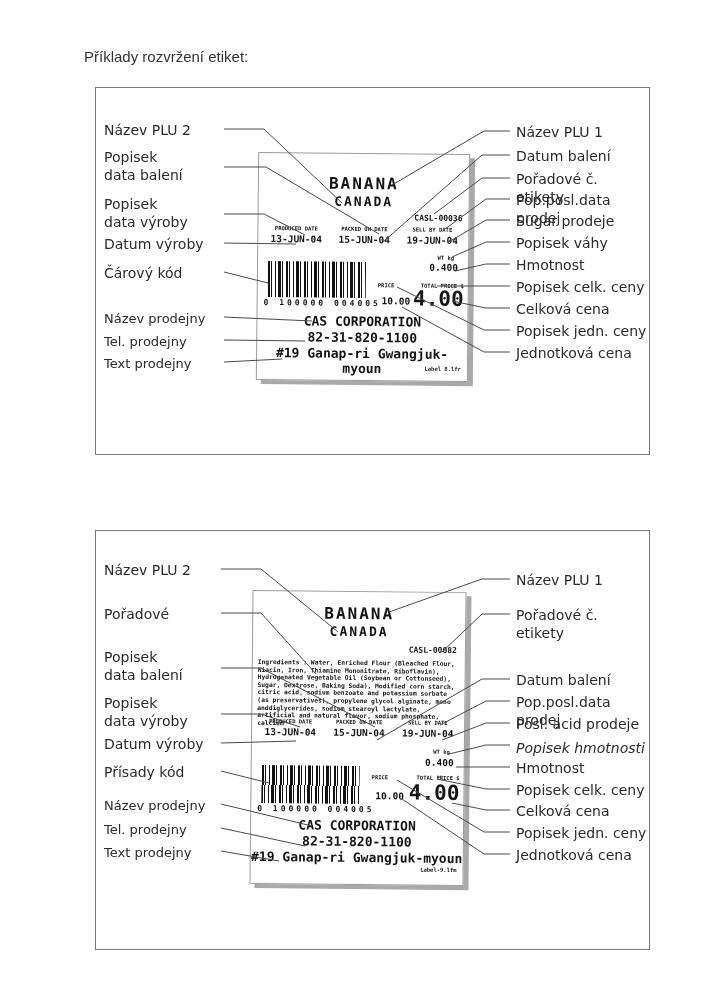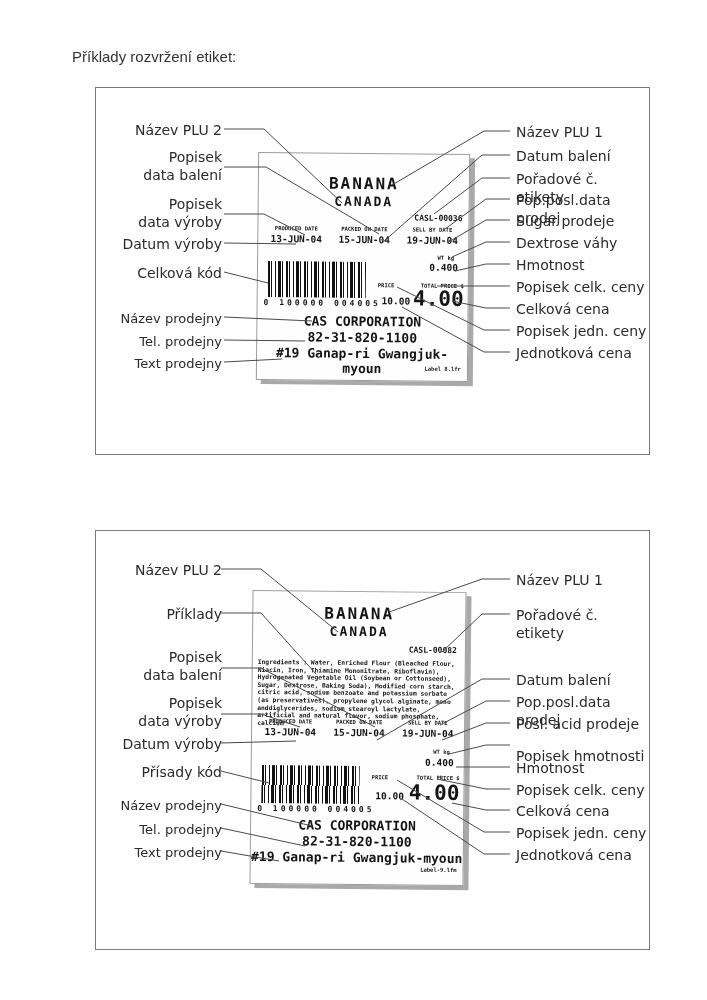--- a/index.html
+++ b/index.html
@@ -1,27 +1,27 @@
 <!DOCTYPE html>
 <html><head>
 <meta charset="utf-8">
 <style>
   html,body{margin:0;padding:0;background:#fff;}
   .page{position:relative;width:707px;height:1000px;background:#fff;overflow:hidden;
         font-family:"DejaVu Sans",sans-serif;color:#2b2b2b;}
-  .page-title{position:absolute;left:72px;top:48px;font-size:15px;color:#333;
+  .page-title{position:absolute;left:84px;top:48px;font-size:15px;color:#333;
               font-family:"Liberation Sans",sans-serif;}
   .diagram-box{position:absolute;left:95px;width:553px;border:1px solid #7a7a7a;background:#fff;}
   #box1{top:87px;height:366px;}
   #box2{top:530px;height:418px;}
   .lines{position:absolute;left:0;top:0;z-index:5;pointer-events:none;}
   .lines polyline{fill:none;stroke:#4a4a4a;stroke-width:1;}
 
   .callout{position:absolute;white-space:pre-line;line-height:18px;color:#2a2a2a;z-index:6;}
-  .callout-left{left:8px;width:118px;text-align:right;font-size:14px;}
+  .callout-left{left:8px;width:118px;text-align:left;font-size:14px;}
   .callout-right{left:420px;width:132px;text-align:left;font-size:14px;}
   .small{font-size:13px;}
 
   .receipt{position:absolute;background:#fefefe;border:1px solid #9b9b9b;z-index:2;
            font-family:"DejaVu Sans Mono",monospace;color:#141414;font-weight:bold;
            box-shadow:5px 4px 0 #a9a9a9;transform:rotate(0.6deg);}
   #receipt1{left:161px;top:65px;width:210px;height:226px;}
   #receipt2{left:155px;top:60px;width:212px;height:292px;}
   .r-el{position:absolute;}
   .plu1{width:100%;text-align:center;font-size:16px;letter-spacing:2px;}
@@ -105,31 +105,31 @@
       <div class="r-el store" style="top:192px;">#19 Ganap-ri Gwangjuk-myoun</div>
       <div class="r-el fmt" style="top:211px;right:6px;">Label 8.lfr</div>
     </div>
 
     <div class="callout callout-left" style="top:33px;">Název PLU 2</div>
     <div class="callout callout-left" style="top:60px;">Popisek
 data balení</div>
     <div class="callout callout-left" style="top:107px;">Popisek
 data výroby</div>
     <div class="callout callout-left" style="top:147px;">Datum výroby</div>
-    <div class="callout callout-left" style="top:176px;">Celková kód</div>
+    <div class="callout callout-left" style="top:176px;">Čárový kód</div>
     <div class="callout callout-left small" style="top:222px;">Název prodejny</div>
     <div class="callout callout-left small" style="top:245px;">Tel. prodejny</div>
     <div class="callout callout-left small" style="top:267px;">Text prodejny</div>
 
     <div class="callout callout-right" style="top:35px;">Název PLU 1</div>
     <div class="callout callout-right" style="top:59px;">Datum balení</div>
     <div class="callout callout-right" style="top:82px;">Pořadové č. etikety</div>
     <div class="callout callout-right" style="top:103px;">Pop.posl.data prodej</div>
     <div class="callout callout-right" style="top:124px;">Sugar prodeje</div>
-    <div class="callout callout-right" style="top:146px;">Dextrose váhy</div>
+    <div class="callout callout-right" style="top:146px;">Popisek váhy</div>
     <div class="callout callout-right" style="top:168px;">Hmotnost</div>
     <div class="callout callout-right" style="top:190px;">Popisek celk. ceny</div>
     <div class="callout callout-right" style="top:212px;">Celková cena</div>
     <div class="callout callout-right" style="top:234px;">Popisek jedn. ceny</div>
     <div class="callout callout-right" style="top:256px;">Jednotková cena</div>
   </div>
 
   <div class="diagram-box" id="box2">
     <svg class="lines" width="553" height="418">
       <polyline points="125,38 165,38 242,101"></polyline>
@@ -181,36 +181,36 @@
       <div class="r-el tiny" style="top:182px;right:4px;">TOTAL PRICE $</div>
       <div class="r-el val" style="top:198px;left:124px;">10.00</div>
       <div class="r-el total-big" style="top:188px;right:4px;">4.00</div>
       <div class="r-el store" style="top:226px;">CAS CORPORATION</div>
       <div class="r-el store" style="top:242px;">82-31-820-1100</div>
       <div class="r-el store" style="top:258px;">#19 Ganap-ri Gwangjuk-myoun</div>
       <div class="r-el fmt" style="top:274px;right:6px;">Label-9.lfm</div>
     </div>
 
     <div class="callout callout-left" style="top:30px;">Název PLU 2</div>
-    <div class="callout callout-left" style="top:74px;">Příklady</div>
+    <div class="callout callout-left" style="top:74px;">Pořadové</div>
     <div class="callout callout-left" style="top:117px;">Popisek
 data balení</div>
     <div class="callout callout-left" style="top:163px;">Popisek
 data výroby</div>
     <div class="callout callout-left" style="top:204px;">Datum výroby</div>
     <div class="callout callout-left" style="top:232px;">Přísady kód</div>
     <div class="callout callout-left small" style="top:266px;">Název prodejny</div>
     <div class="callout callout-left small" style="top:290px;">Tel. prodejny</div>
     <div class="callout callout-left small" style="top:313px;">Text prodejny</div>
 
     <div class="callout callout-right" style="top:40px;">Název PLU 1</div>
     <div class="callout callout-right" style="top:75px;">Pořadové č. etikety</div>
     <div class="callout callout-right" style="top:140px;">Datum balení</div>
     <div class="callout callout-right" style="top:162px;">Pop.posl.data prodej</div>
     <div class="callout callout-right" style="top:184px;">Posl. acid prodeje</div>
-    <div class="callout callout-right" style="top:216px;">Popisek hmotnosti</div>
+    <div class="callout callout-right" style="top:208px;font-style:italic;">Popisek hmotnosti</div>
     <div class="callout callout-right" style="top:228px;">Hmotnost</div>
     <div class="callout callout-right" style="top:250px;">Popisek celk. ceny</div>
     <div class="callout callout-right" style="top:271px;">Celková cena</div>
     <div class="callout callout-right" style="top:293px;">Popisek jedn. ceny</div>
     <div class="callout callout-right" style="top:315px;">Jednotková cena</div>
   </div>
 </div>
 
 </body></html>

